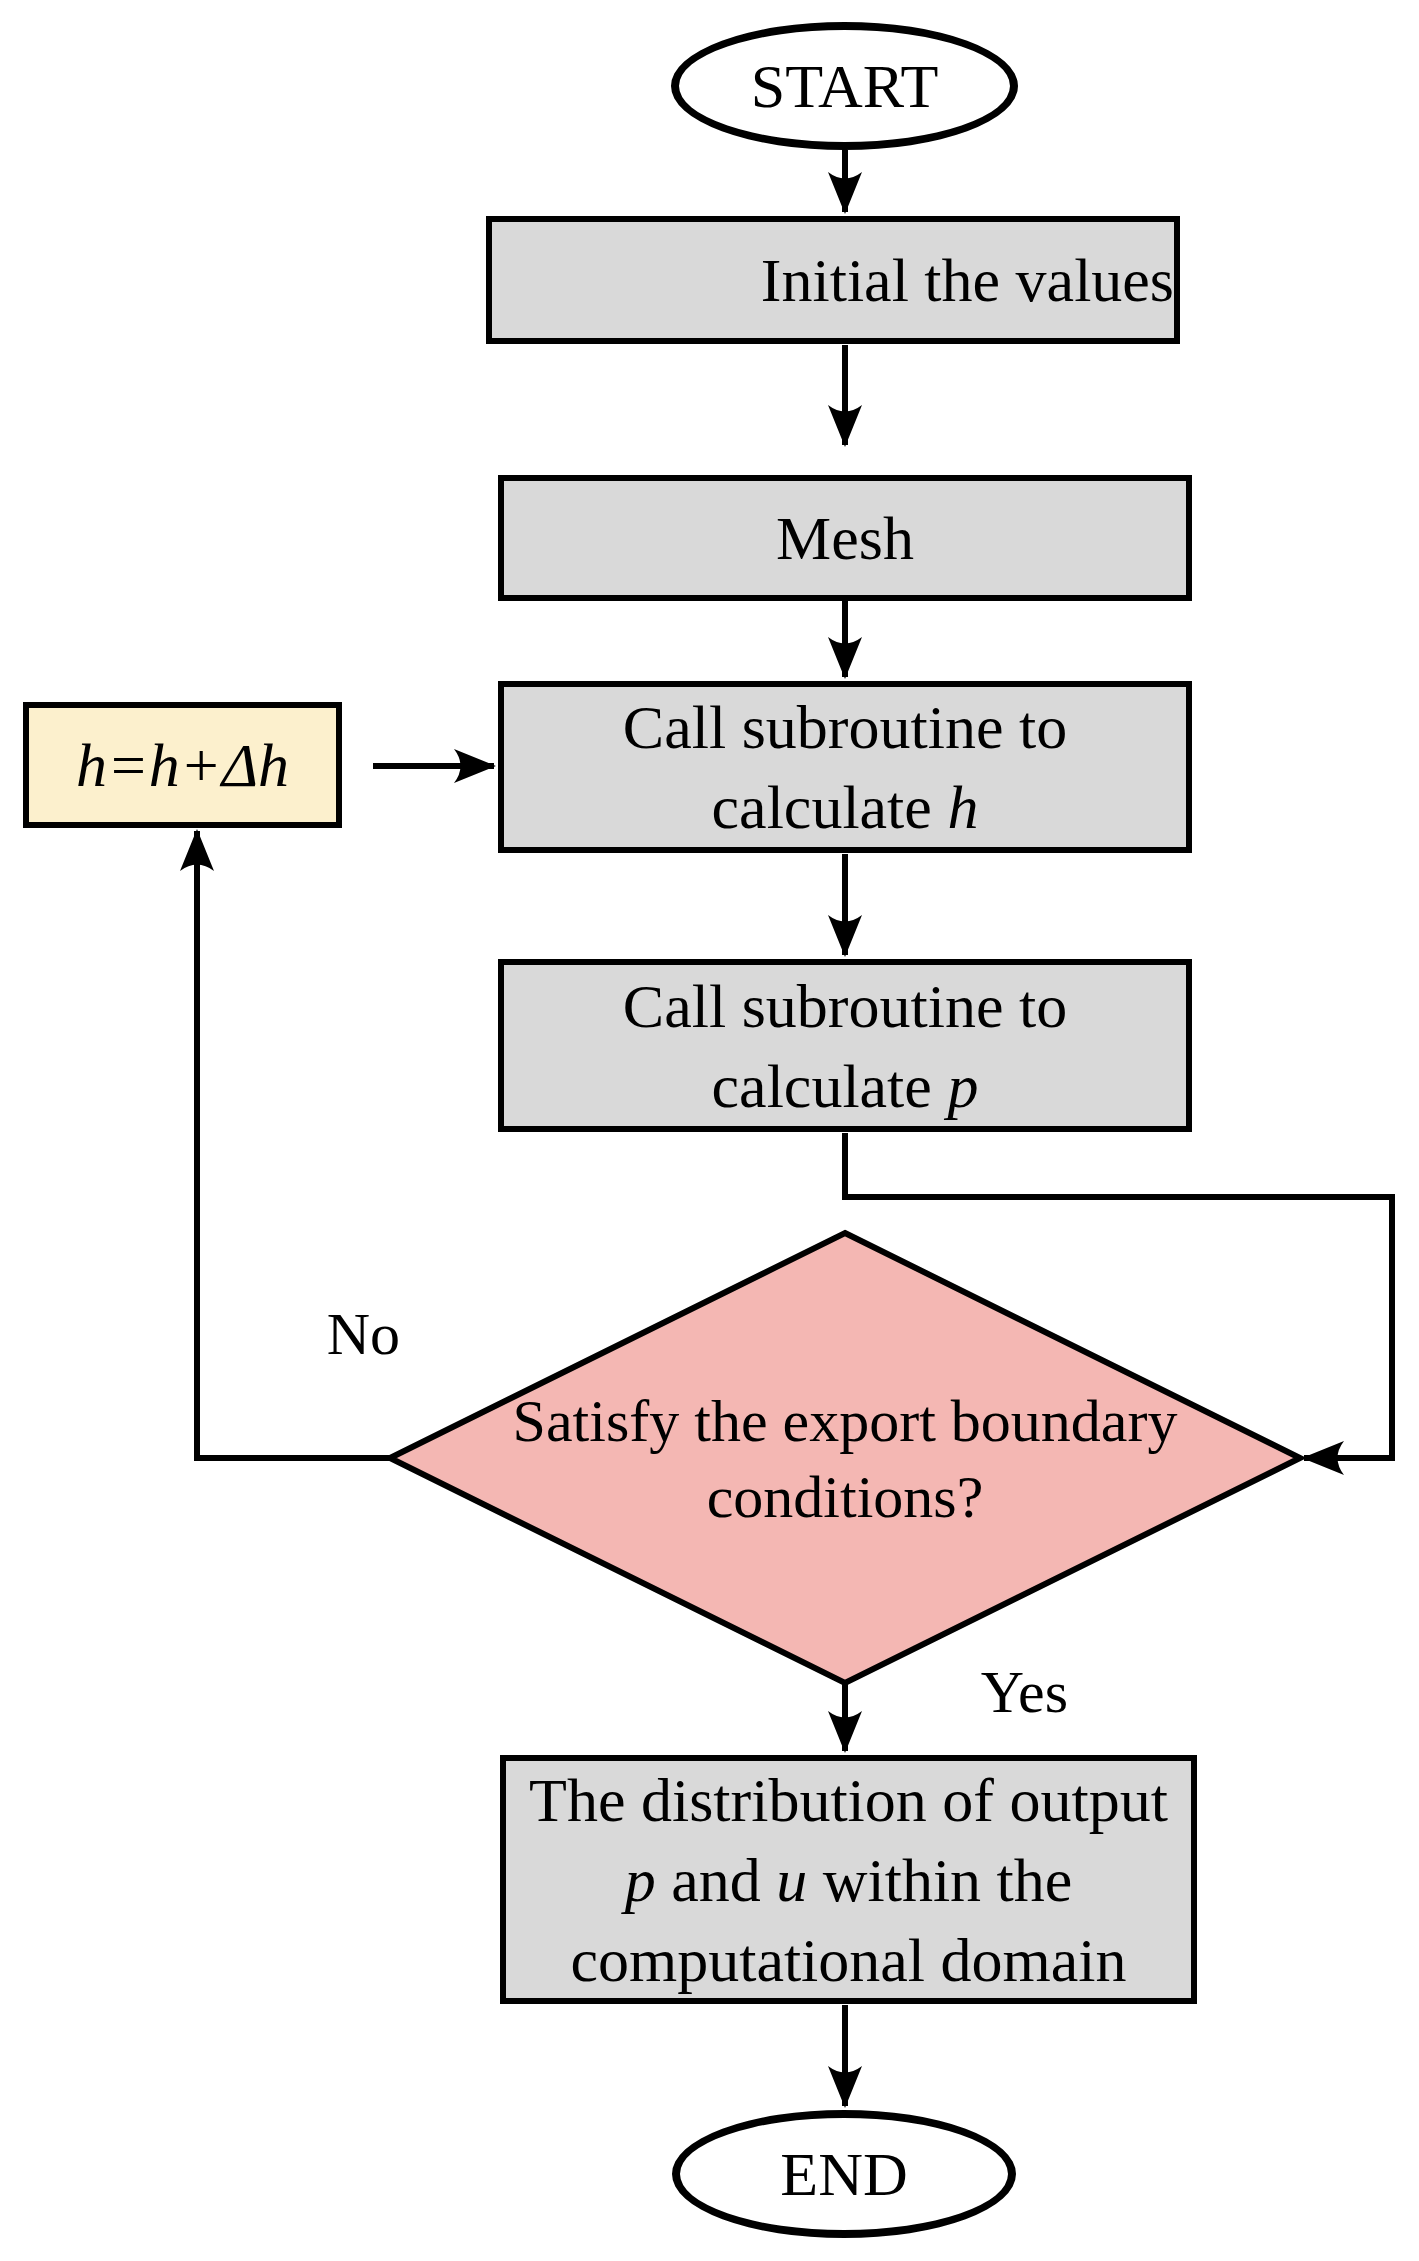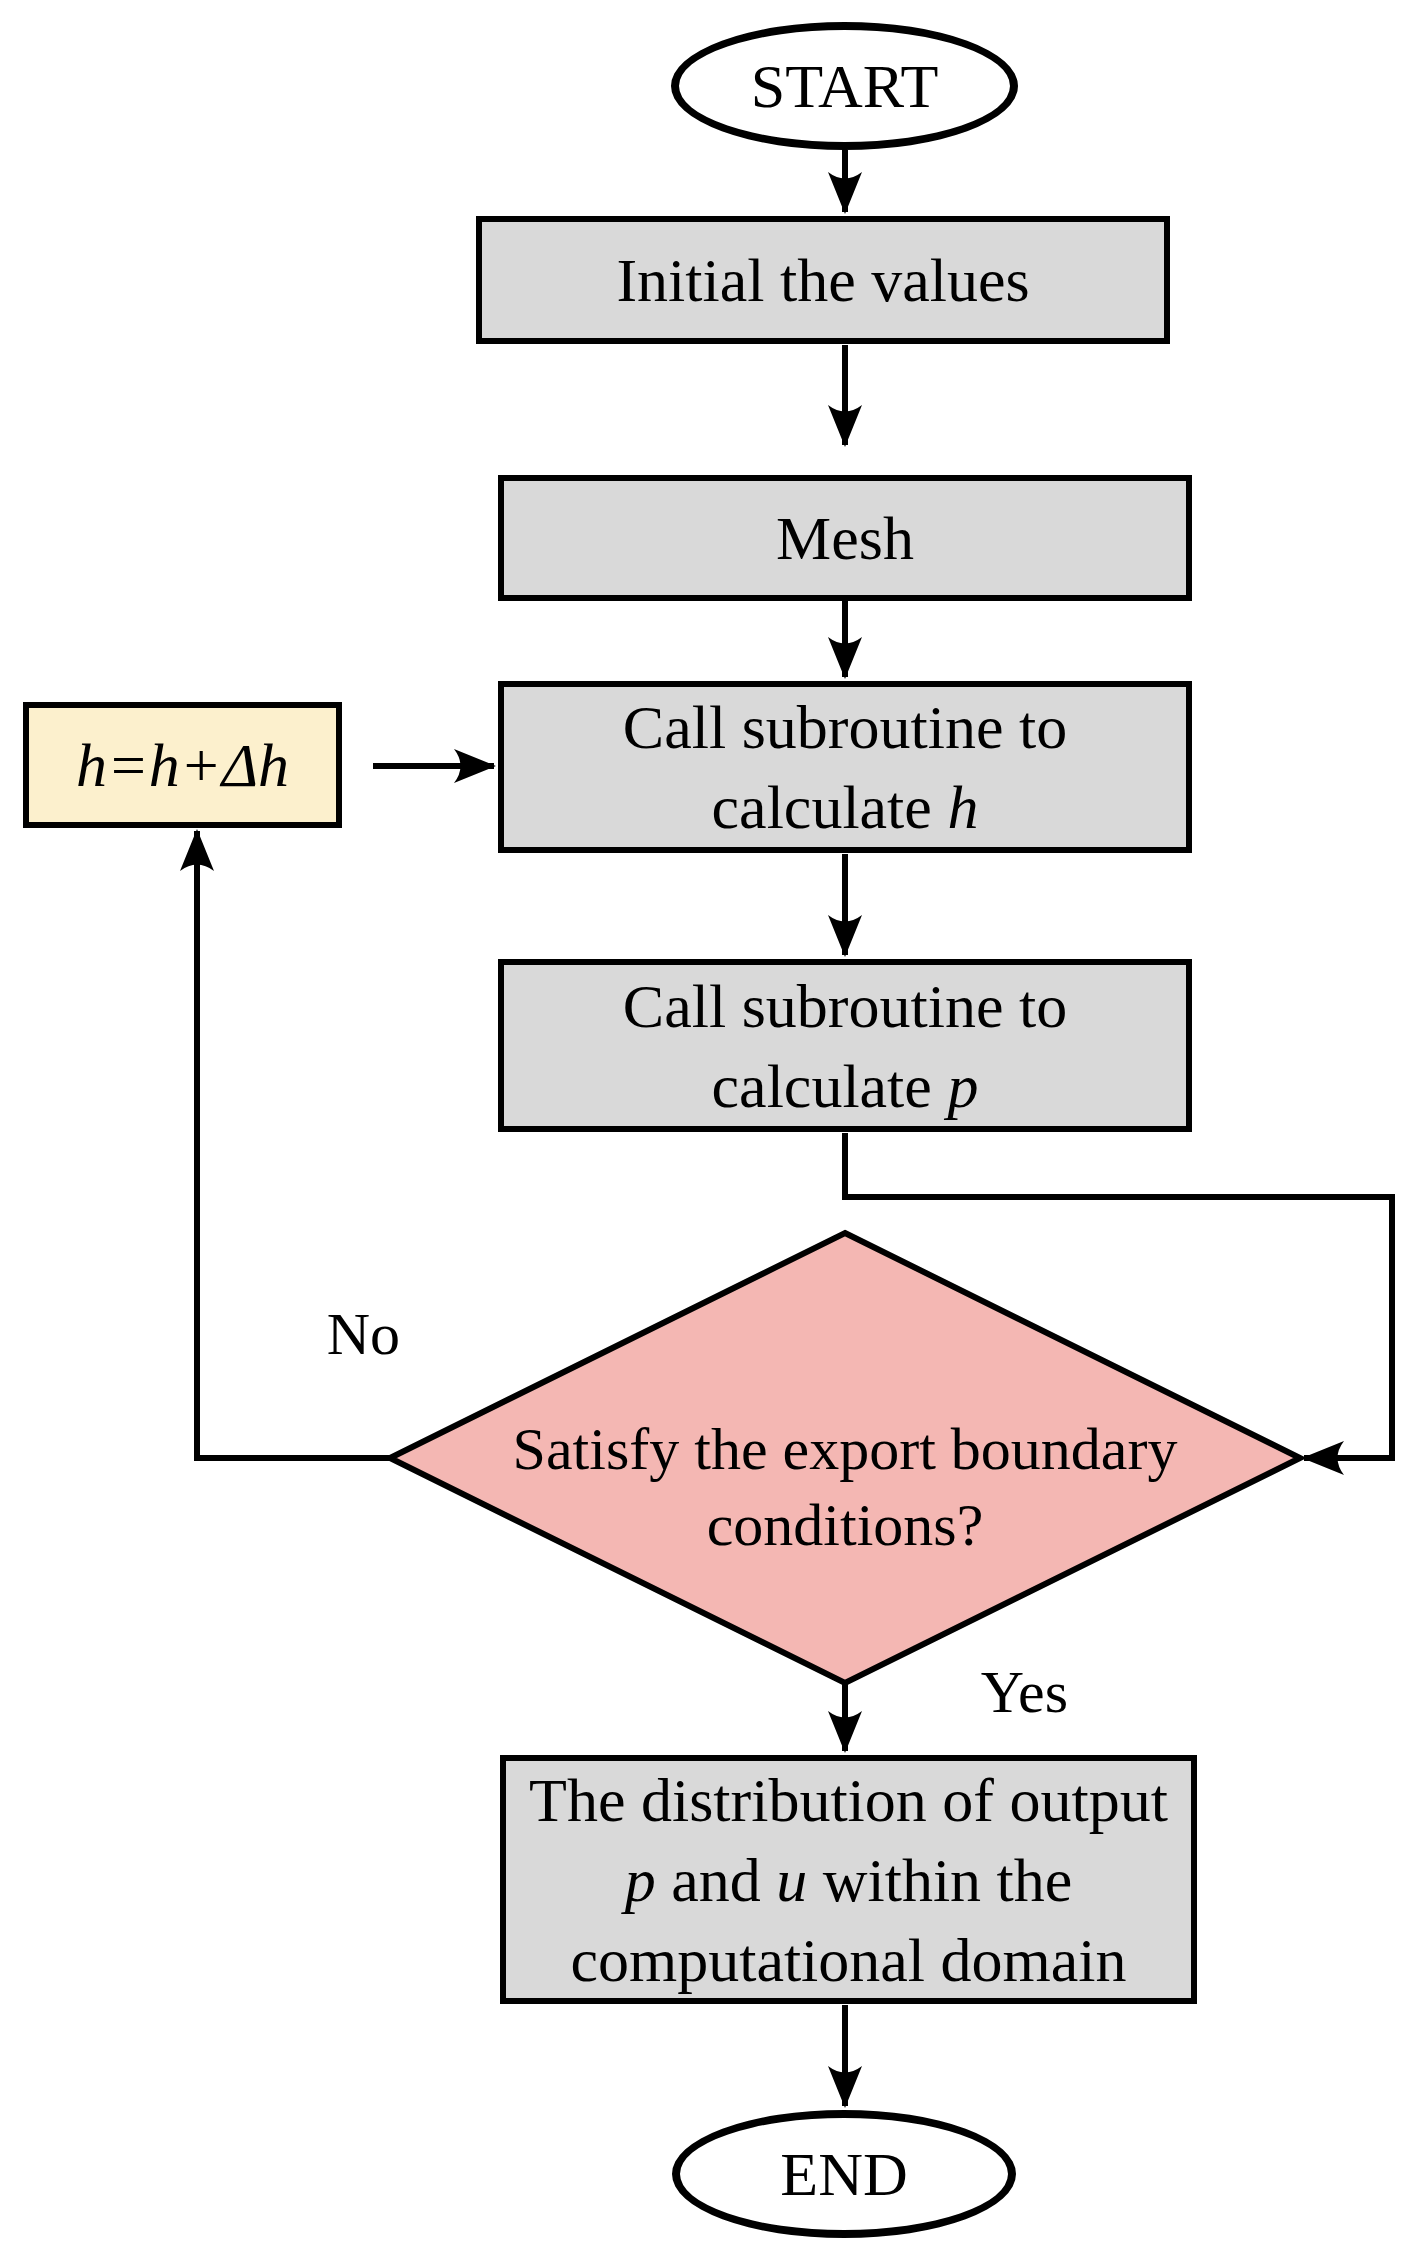--- a/index.html
+++ b/index.html
@@ -45,21 +45,20 @@
     border-radius: 50%;
   }
   .two-line { line-height: 80px; }
   .three-line { line-height: 80px; }
   .diamond-text {
     position: absolute;
     left: 485px; top: 1383px; width: 720px;
     text-align: center;
     font-size: 60px;
     line-height: 76px;
-    margin-top: 28px;
   }
   .edge-label {
     position: absolute;
     font-size: 60px;
     text-align: right;
   }
   .no-label  { left: 250px; top: 1300px; width: 150px; }
   .yes-label { left: 898px; top: 1658px; width: 170px; }
   .v { font-style: italic; }
 </style>
@@ -85,21 +84,21 @@
     <path class="conn" d="M845 1133 L845 1197 L1392 1197 L1392 1458 L1304 1458" marker-end="url(#ah)"></path>
     <path class="conn" d="M392 1458 L197 1458 L197 831" marker-end="url(#ah)"></path>
     <path class="conn" d="M845 1683 L845 1751" marker-end="url(#ah)"></path>
     <path class="conn" d="M845 2005 L845 2106" marker-end="url(#ah)"></path>
   </svg>
 
   <div class="node terminator" style="left:671px; top:22px; width:347px; height:128px;align-items:center;">
     <span>START</span>
   </div>
 
-  <div class="node process" style="left:476px; top:216px; width:694px; height:128px;">
+  <div class="node process" style="left:486px; top:216px; width:694px; height:128px;justify-content:flex-end;">
     <span>Initial the values</span>
   </div>
 
   <div class="node process" style="left:498px; top:475px; width:694px; height:126px;">
     <span>Mesh</span>
   </div>
 
   <div class="node process two-line" style="left:498px; top:681px; width:694px; height:172px;">
     <div>
       <span>Call subroutine to</span><br>

